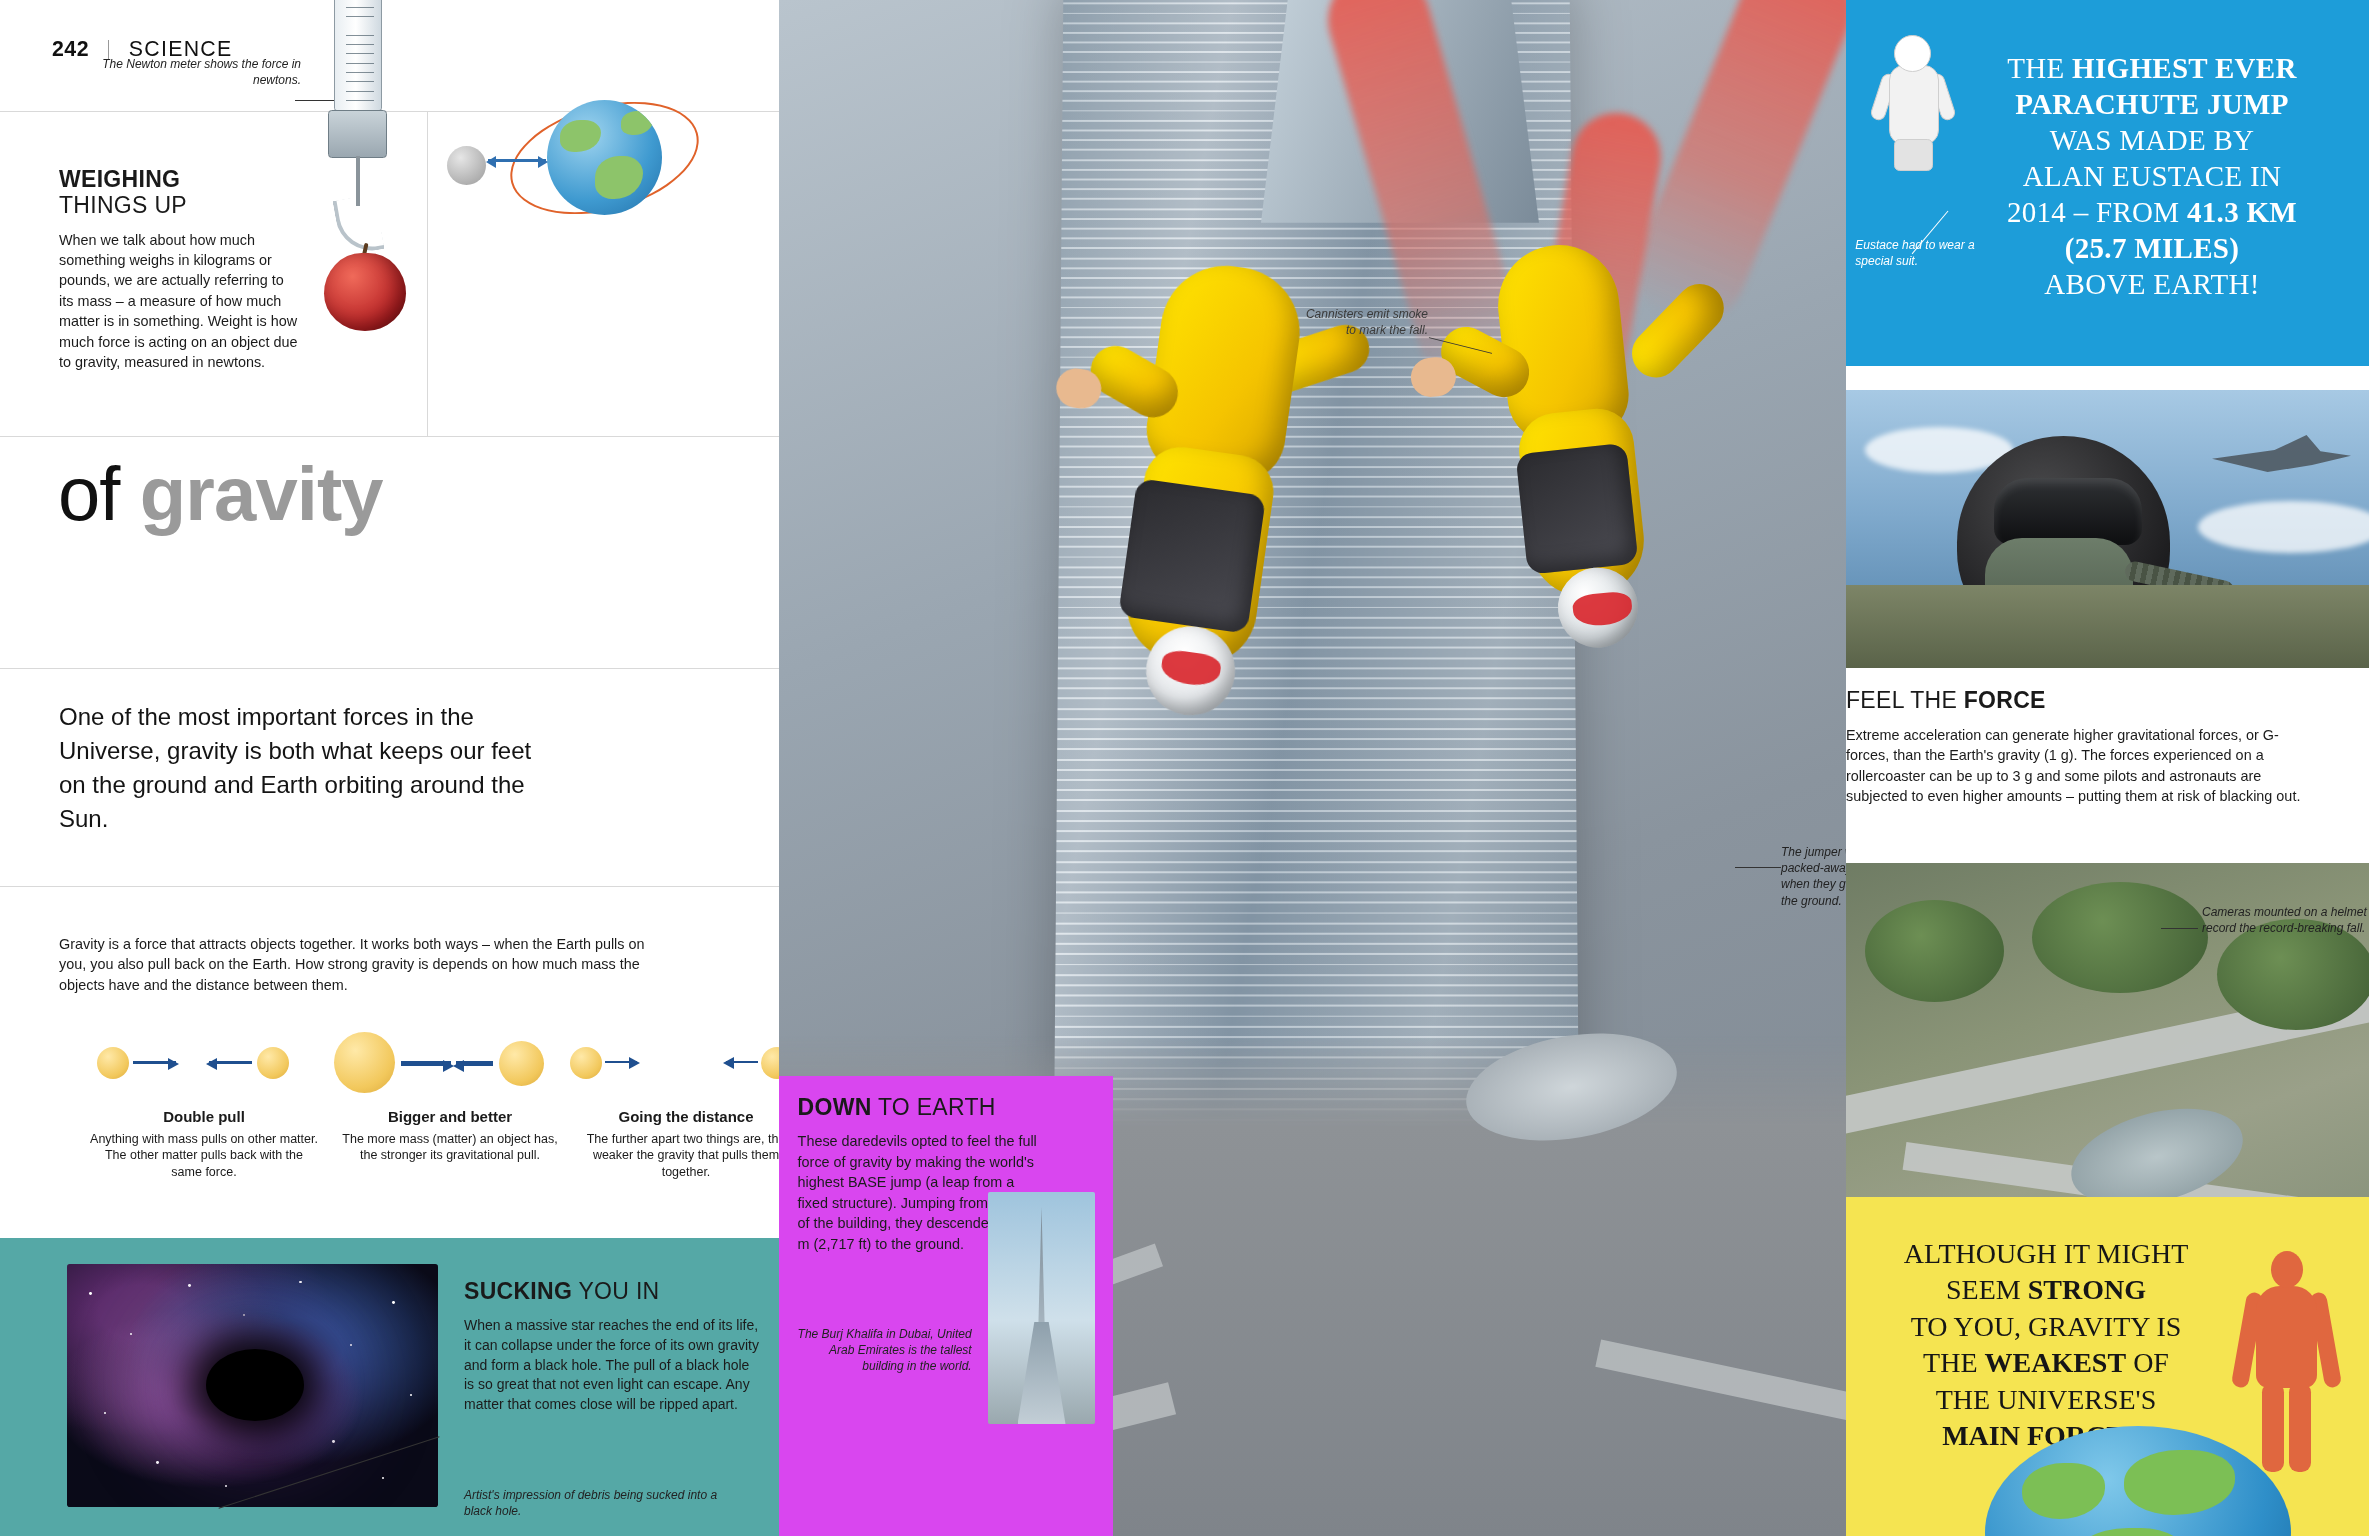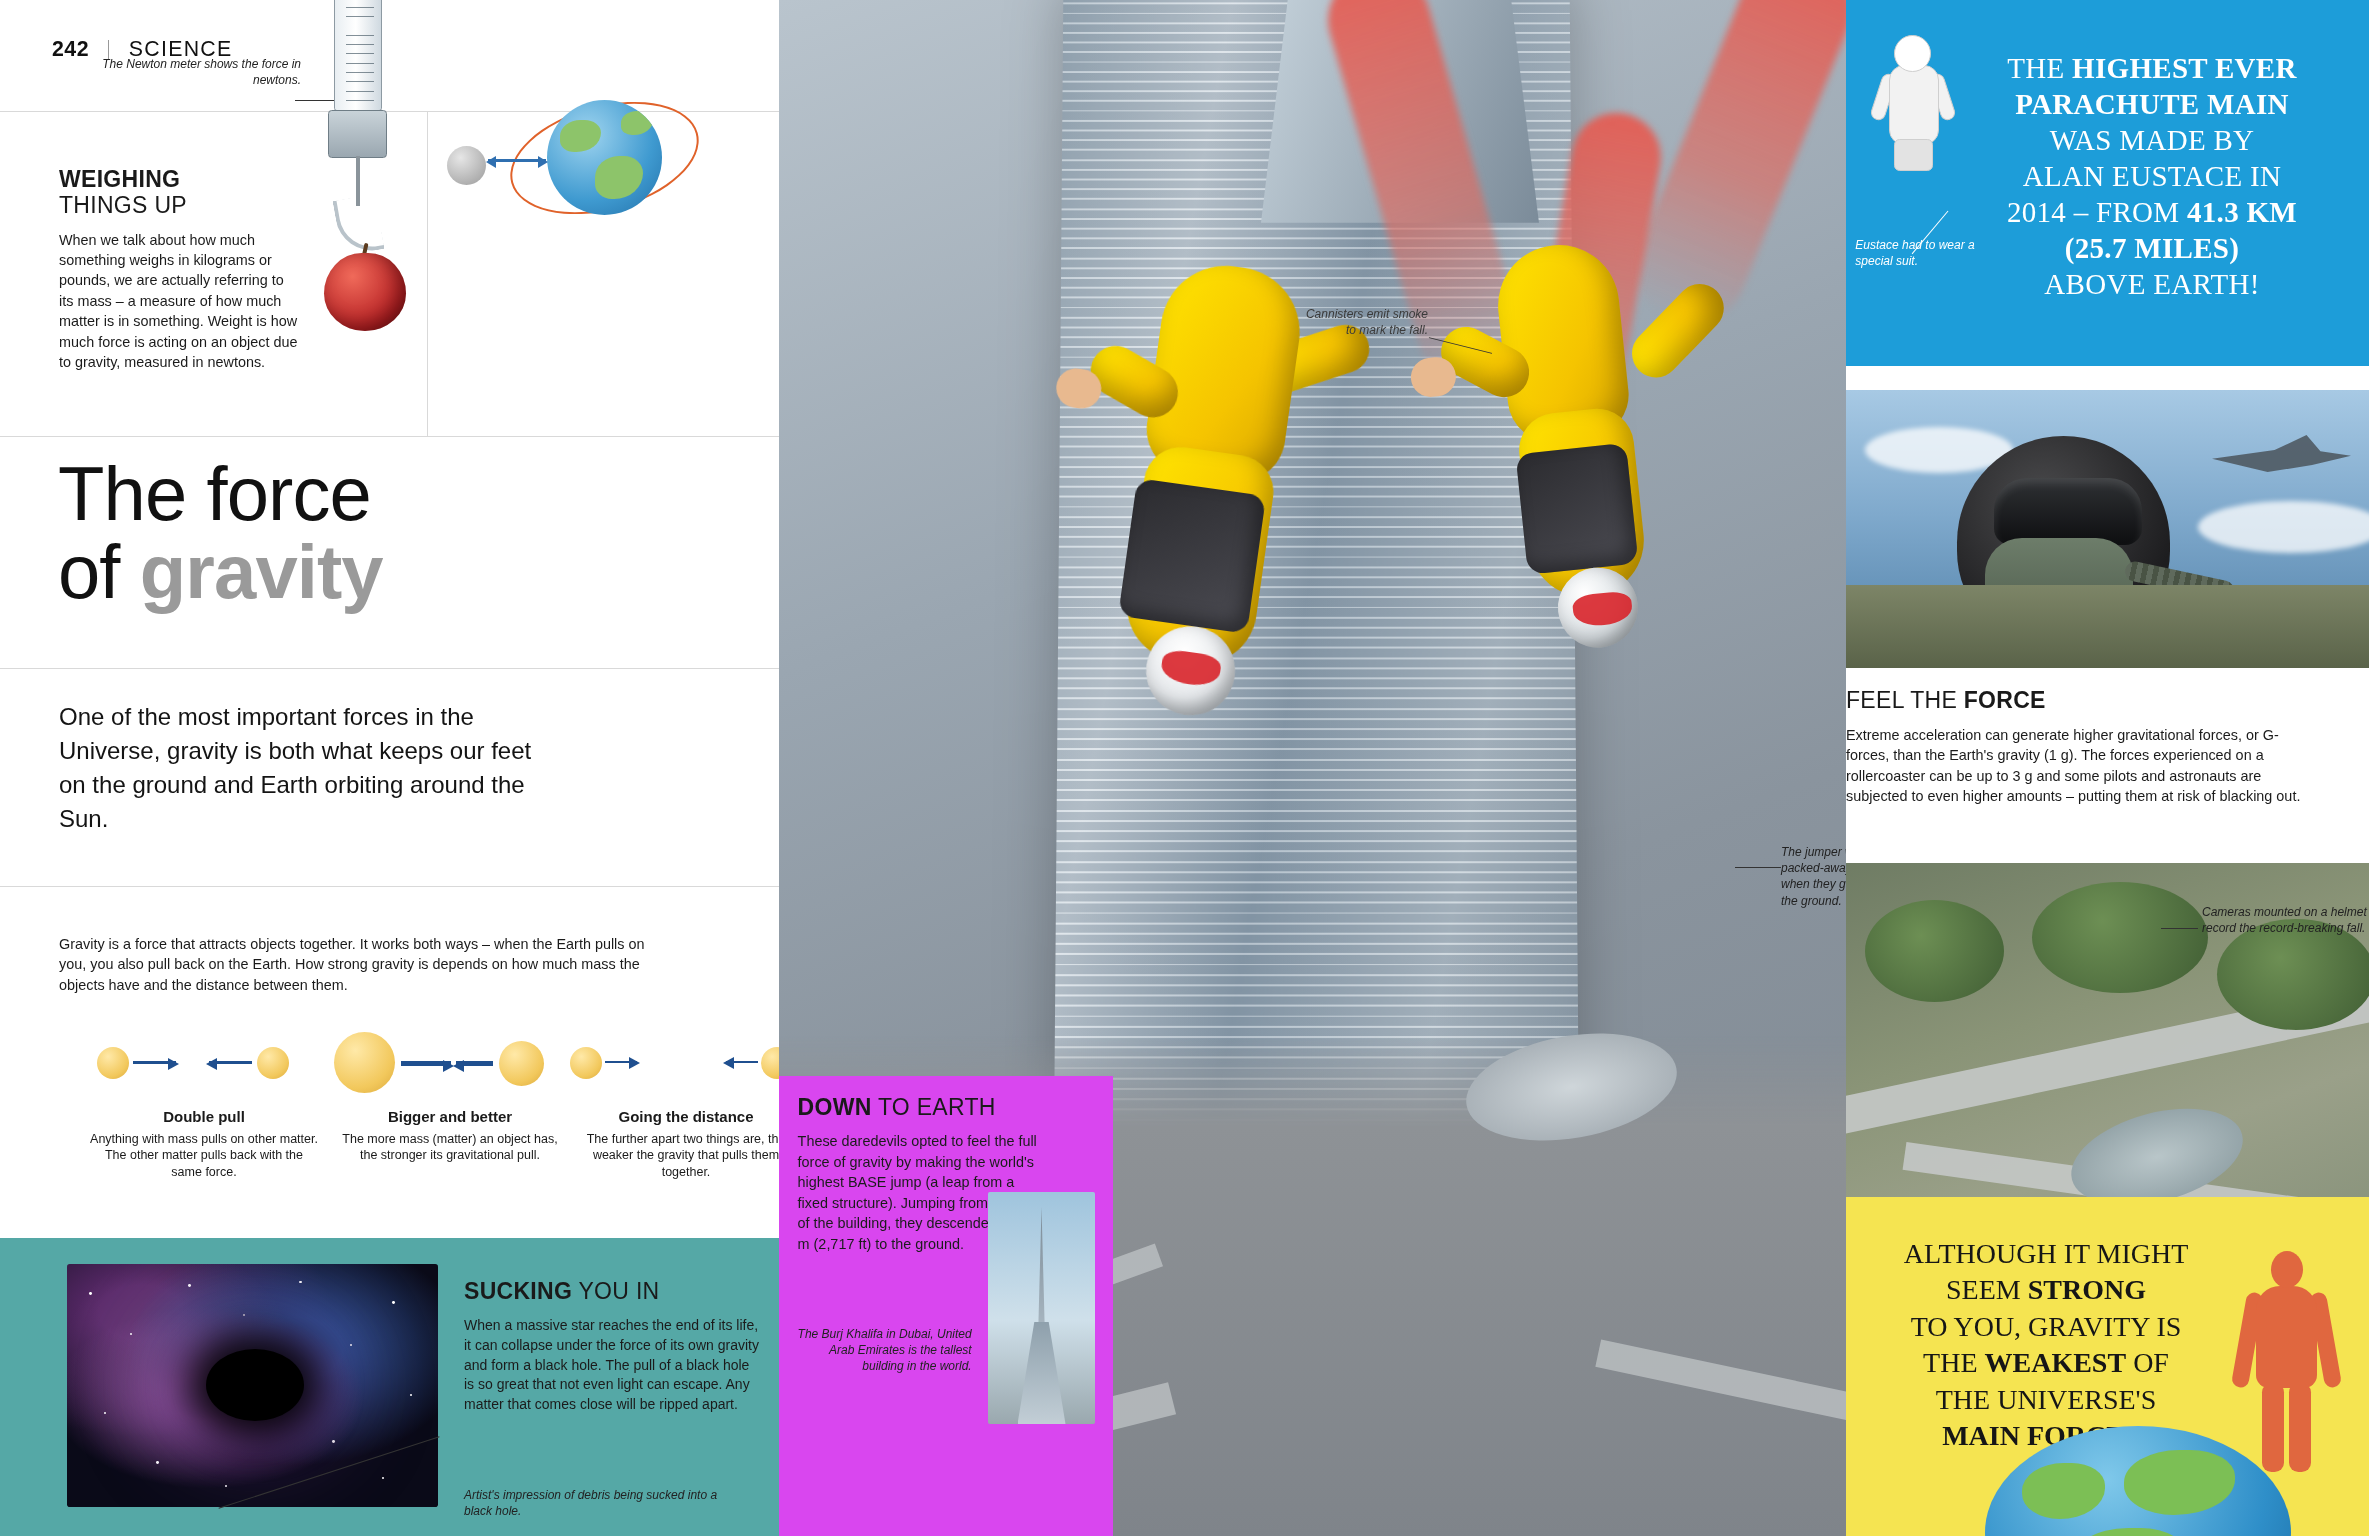--- a/index.html
+++ b/index.html
@@ -565,21 +565,20 @@
         <div class="continent c1"></div>
         <div class="continent c2"></div>
         <div class="continent c3"></div>
       </div>
       <div class="moon"></div>
       <div class="arrow-blue rev"></div>
     </div>
 
 
     <div class="bigtitle">
-      <div>The force</div>
       <div>
         <span>of </span><span class="grey">gravity</span>
       </div>
     </div>
 
     <div class="intro">One of the most important forces in the Universe, gravity is both what keeps our feet on the ground and Earth orbiting around the Sun.</div>
 
     <div class="hgw">
       <div class="body-txt">Gravity is a force that attracts objects together. It works both ways – when the Earth pulls on you, you also pull back on the Earth. How strong gravity is depends on how much mass the objects have and the distance between them.</div>
     </div>
@@ -719,21 +718,21 @@
         <div class="astro-arm" style="left:61px; top:45px; transform:rotate(-18deg);"></div>
         <div class="astro-body"></div>
         <div class="astro-head"></div>
         <div class="astro-pack"></div>
       </div>
       <div class="astro-cap">Eustace had to wear a special suit.</div>
       <div class="leader" style="left:56px; top:232px; width:56px; background:#fff; transform:rotate(-50deg);"></div>
 
       <div class="txt">
         <span>THE </span><b>HIGHEST EVER</b><br>
-        <b>PARACHUTE MAIN</b><br>
+        <b>PARACHUTE JUMP</b><br>
         <span>WAS MADE BY</span><br>
         <span>ALAN EUSTACE IN</span><br>
         <span>2014 – FROM </span><b>41.3 KM</b><br>
         <b>(25.7 MILES)</b><br>
         <span>ABOVE EARTH!</span>
       </div>
     </div>
 
     <div class="jet-img">
       <div class="cloud" style="left:18.6px; top:37px; width:148px; height:46px;"></div>

